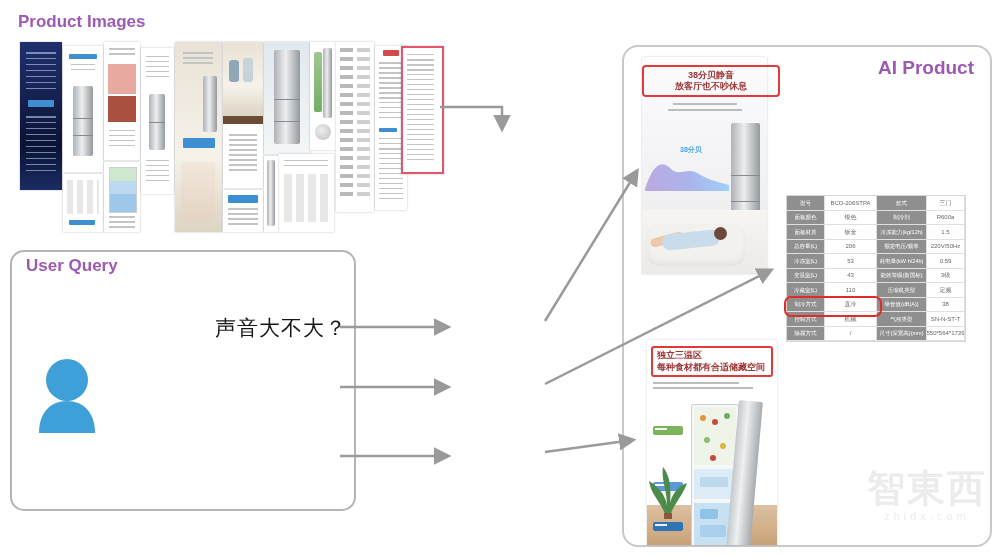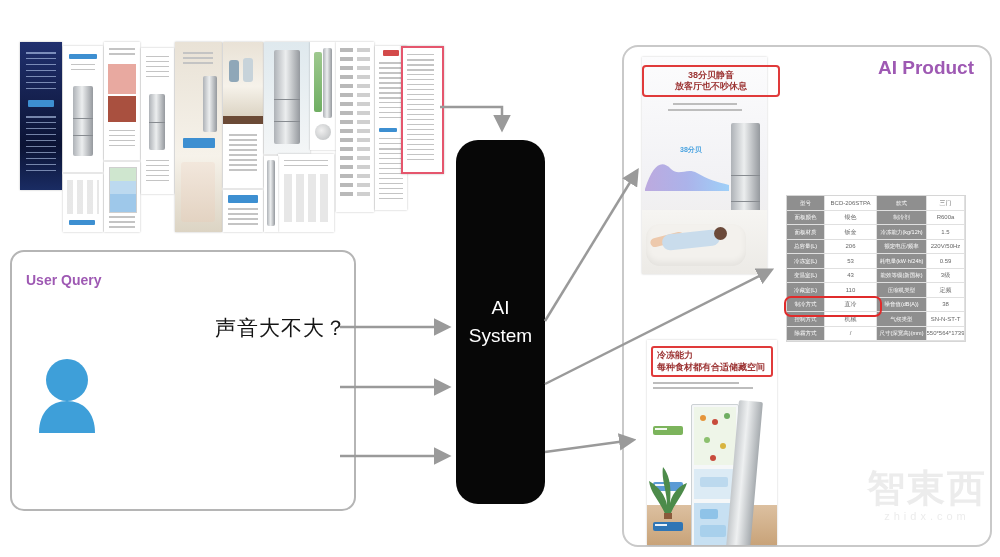--- a/index.html
+++ b/index.html
@@ -24,21 +24,21 @@
   .t-meat1{background:#e8a9a0;}
   .t-meat2{background:#a9503f;}
   .t-photo{background:linear-gradient(180deg,#e9e2d6,#f6f2ea 60%,#dcd4c4);}
   .t-sky{background:linear-gradient(180deg,#dfe9ee,#f4f6f7);}
   .t-highlight{border:2px solid #e5566d;}
   .greencol{background:linear-gradient(180deg,#9fc98f,#6fae62);}
   .circle-gray{border-radius:50%;background:radial-gradient(circle at 40% 40%,#f0f0f0,#b9bcbe);}
 
   
   #user-query-box{position:absolute;left:10px;top:250px;width:342px;height:257px;border:2px solid #b5b5b5;border-radius:14px;background:#fff;z-index:2;}
-  #user-query-label{position:absolute;left:14px;top:20px;font-size:14px;}
+  #user-query-label{position:absolute;left:14px;top:4px;font-size:17px;}
   .query-text{position:absolute;left:120px;width:215px;text-align:right;font-size:21px;color:#151515;letter-spacing:1px;}
 
   
   #ai-system-box{position:absolute;left:456px;top:140px;width:89px;height:364px;background:#070707;border-radius:22px;z-index:3;
     display:flex;flex-direction:column;align-items:center;justify-content:center;color:#fff;font-size:19px;line-height:28px;}
 
   
   #ai-response-box{position:absolute;left:622px;top:45px;width:366px;height:498px;border:2px solid #c9c9c9;border-radius:16px;background:#fff;z-index:2;}
   #ai-response-label{position:absolute;top:10px;right:16px;font-size:19px;}
 
@@ -98,20 +98,21 @@
     </defs>
     <path d="M440,107 H502 V129" fill="none" stroke="#9a9a9a" stroke-width="2.5" marker-end="url(#ah)"></path>
     <line x1="340" y1="327" x2="448" y2="327" stroke="#9a9a9a" stroke-width="2.5" marker-end="url(#ah)"></line>
     <line x1="340" y1="387" x2="448" y2="387" stroke="#9a9a9a" stroke-width="2.5" marker-end="url(#ah)"></line>
     <line x1="340" y1="456" x2="448" y2="456" stroke="#9a9a9a" stroke-width="2.5" marker-end="url(#ah)"></line>
     <line x1="545" y1="321" x2="637" y2="171" stroke="#9a9a9a" stroke-width="2.5" marker-end="url(#ah)"></line>
     <line x1="545" y1="384" x2="771" y2="270" stroke="#9a9a9a" stroke-width="2.5" marker-end="url(#ah)"></line>
     <line x1="545" y1="452" x2="633" y2="440" stroke="#9a9a9a" stroke-width="2.5" marker-end="url(#ah)"></line>
   </svg>
 
+  <div id="product-title" class="purple-title">Product Images</div>
 
   <div id="collage">
     <div class="tile t-navy" style="left:0;top:0;width:42px;height:148px;">
       <div class="lines-light" style="position:absolute;left:6px;top:10px;width:30px;height:40px;"></div>
       <div class="bluebar" style="position:absolute;left:8px;top:58px;width:26px;height:7px;"></div>
       <div class="lines-light" style="position:absolute;left:6px;top:74px;width:30px;height:60px;"></div>
     </div>
     <div class="tile" style="left:43px;top:4px;width:40px;height:126px;">
       <div class="bluebar" style="position:absolute;left:6px;top:8px;width:28px;height:5px;"></div>
       <div class="lines" style="position:absolute;left:8px;top:18px;width:24px;height:10px;"></div>
@@ -193,24 +194,20 @@
 
   <div id="user-query-box">
     <div id="user-query-label" class="purple-title">User Query</div>
     <svg width="60" height="80" style="position:absolute;left:26px;top:102px;">
       <circle cx="29" cy="26" r="21" fill="#3E9FD9"></circle>
       <path d="M1,79 C1,58 13,47 29,47 C45,47 57,58 57,79 Z" fill="#3E9FD9"></path>
     </svg>
     <div class="query-text" style="top:62px;">声音大不大？</div>
   </div>
 
-  <div id="ai-system-box">
-    <span>AI</span>
-    <span>System</span>
-  </div>
 
   <div id="ai-response-box">
     <div id="ai-response-label" class="purple-title">AI Product</div>
 
     <div id="noise-ad">
       <div id="noise-headline" class="red-headline">
         <div>38分贝静音</div>
         <div>放客厅也不吵休息</div>
       </div>
       <div class="sub-bar" style="width:64px;margin-top:6px;"></div>
@@ -279,21 +276,21 @@
           <div class="cell hdr">除霜方式</div>
           <div class="cell val">/</div>
           <div class="cell hdr">尺寸(深宽高)(mm)</div>
           <div class="cell val">550*564*1739</div>
         </div>
       <div id="spec-highlight" style="top: 100.5px;"></div>
     </div>
 
     <div id="zones-ad">
       <div id="zones-headline" class="red-headline">
-        <div>冷冻能力</div>
+        <div>独立三温区</div>
         <div>每种食材都有合适储藏空间</div>
       </div>
       <div class="sub-bar" style="width:86px;margin:5px 0 0 6px;"></div>
       <div class="sub-bar" style="width:100px;margin:3px 0 0 6px;"></div>
       <div id="zones-scene">
         <div id="zone-floor"></div>
         <div id="zone-fridge">
           <div class="zf-top">
             <div class="food-dot" style="left:6px;top:8px;background:#e5953a;"></div>
             <div class="food-dot" style="left:18px;top:12px;background:#c84b3c;"></div>

